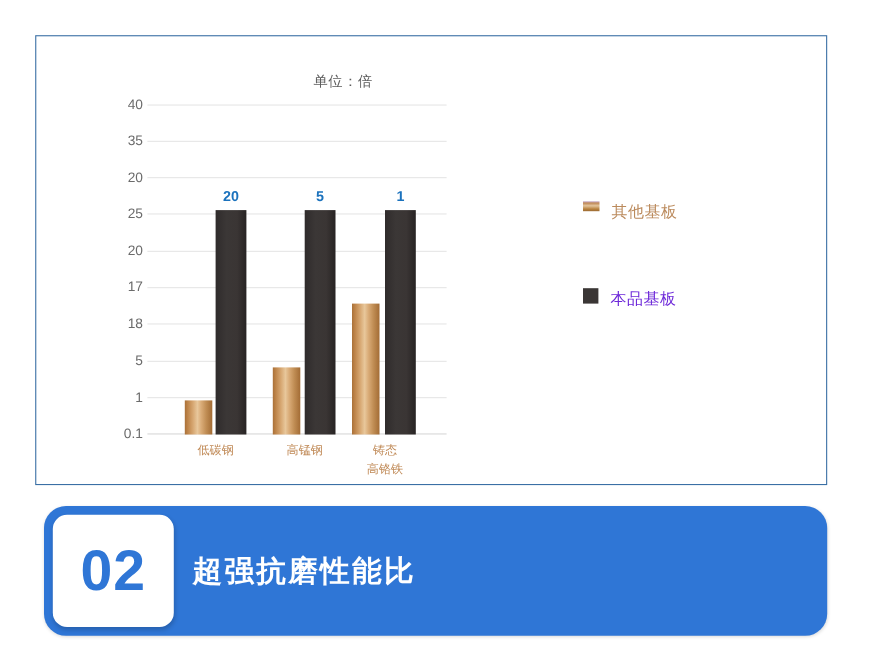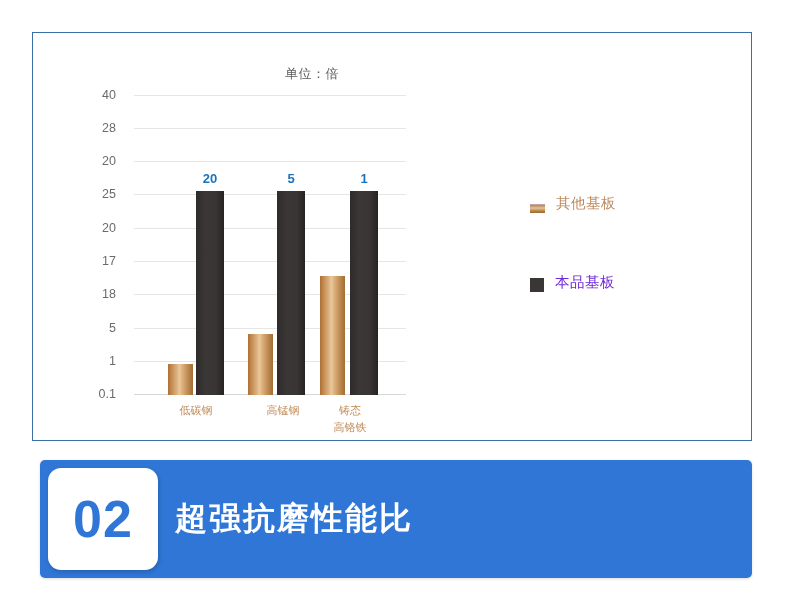--- a/index.html
+++ b/index.html
@@ -34,21 +34,21 @@
 
   .plot {
     position: absolute;
     left: 101px; top: 62px;
     width: 272px; height: 300px;
   }
   .ylabels { position: absolute; left: 0; top: 0; width: 100%; height: 100%; }
   .ytick {
     position: absolute;
     right: 100%;
-    margin-right: 18px;
+    margin-right: 4px;
     transform: translateY(-50%);
     font-size: 12.5px;
     color: #6b6b6b;
     white-space: nowrap;
     text-align: center;
   }
   .gridline {
     position: absolute;
     left: 0; right: 0;
     height: 1px;
@@ -98,21 +98,21 @@
     transform: translateX(-50%);
     font-size: 11px;
     color: #c08a57;
     text-align: center;
     line-height: 17px;
     white-space: nowrap;
   }
 
   
   .legend { position: absolute; left: 497px; top: 150px; width: 180px; }
-  .legend-row { display: flex; align-items: flex-end; height: 30px; font-family: Liberation Mono, monospace; }
+  .legend-row { display: flex; align-items: flex-start; height: 30px; font-family: Liberation Mono, monospace; }
   .legend-row + .legend-row { margin-top: 49px; }
   .legend-sw { flex: 0 0 auto; }
   .legend-sw.copper {
     width: 15px; height: 9px;
     background: linear-gradient(to bottom, #c6accd 0%, #c08a57 18%, #e3c49c 45%, #b9823f 78%, #9a6a32 100%);
   }
   .legend-sw.dark { width: 14px; height: 14px; background: #3a3635; }
   .legend-label {
     margin-left: 11px;
     font-size: 14.5px;
@@ -121,41 +121,41 @@
   }
   .legend-label.copper { color: #bb8a5c; }
   .legend-label.dark { color: #6d28d9; }
 
   
   .banner {
     position: absolute;
     left: 40px; top: 460px;
     width: 712px; height: 118px;
     background: #2f76d6;
-    border-radius: 5px;
+    border-radius: 20px;
     box-shadow: 0 1px 3px rgba(0,0,0,.14);
   }
   .banner-num {
     position: absolute;
     left: 8px; top: 8px;
     width: 110px; height: 102px;
     background: #ffffff;
     border-radius: 13px;
     display: flex; align-items: center; justify-content: center;
     font-size: 52px;
     font-weight: bold;
     color: #2f76d6;
     letter-spacing: 1px;
     box-shadow: 1px 2px 4px rgba(0,0,0,.18);
   }
   .banner-title {
     position: absolute;
     left: 135px; top: 0; height: 118px;
     display: flex; align-items: center;
-    font-size: 32px;
+    font-size: 27px;
     font-weight: bold;
     color: #ffffff;
     letter-spacing: 2px;
     white-space: nowrap;
   }
 </style>
 </head>
 <body>
 
 <div id="root">
@@ -174,21 +174,21 @@
         <div class="gridline" style="top:99px"></div>
         <div class="gridline" style="top:133px"></div>
         <div class="gridline" style="top:166px"></div>
         <div class="gridline" style="top:199px"></div>
         <div class="gridline" style="top:233px"></div>
         <div class="gridline" style="top:266px"></div>
         <div class="gridline axis" style="top:299px"></div>
 
         <div class="ylabels">
           <div class="ytick" style="top:0px">40</div>
-          <div class="ytick" style="top:33px">28</div>
+          <div class="ytick" style="top:33px">35</div>
           <div class="ytick" style="top:66px">20</div>
           <div class="ytick" style="top:99px">25</div>
           <div class="ytick" style="top:133px">20</div>
           <div class="ytick" style="top:166px">17</div>
           <div class="ytick" style="top:199px">18</div>
           <div class="ytick" style="top:233px">5</div>
           <div class="ytick" style="top:266px">1</div>
           <div class="ytick" style="top:299px">0.1</div>
         </div>
 
@@ -197,21 +197,21 @@
           <span class="bar-value">20</span>
         </div>
         <div class="xlabel" style="left:62px">
           <div>低碳钢</div>
         </div>
 
         <div class="bar copper" style="left:114px; height:61px"></div>
         <div class="bar dark" style="left:143px; height:204px">
           <span class="bar-value">5</span>
         </div>
-        <div class="xlabel" style="left:149px">
+        <div class="xlabel" style="left:143px">
           <div>高锰钢</div>
         </div>
 
         <div class="bar copper" style="left:186px; height:119px"></div>
         <div class="bar dark" style="left:216px; height:204px">
           <span class="bar-value">1</span>
         </div>
         <div class="xlabel" style="left:216px">
           <div>铸态</div>
           <div>高铬铁</div>

